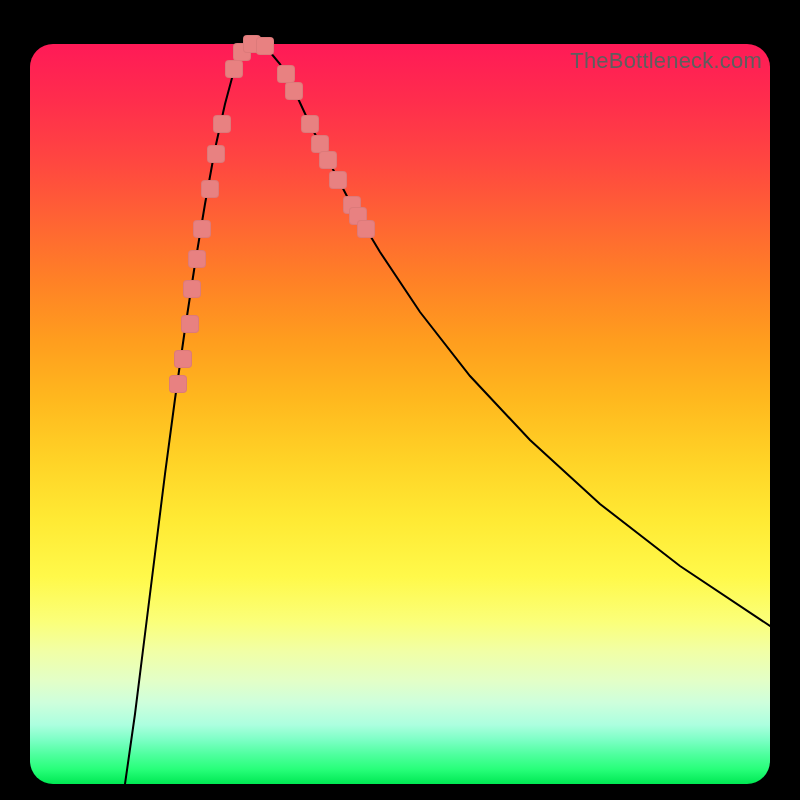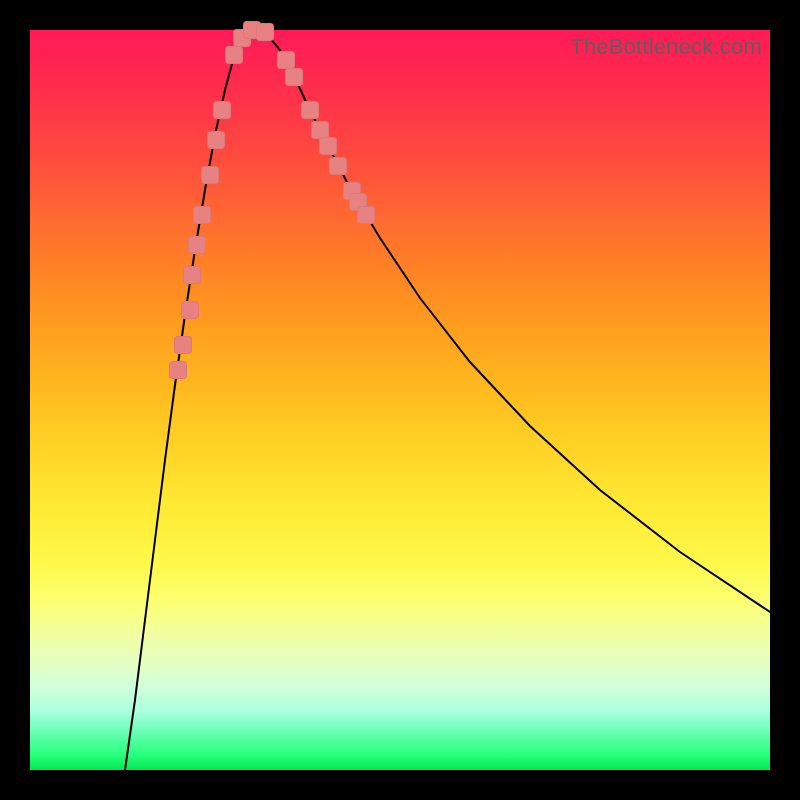--- a/index.html
+++ b/index.html
@@ -12,21 +12,21 @@
   }
   .outer {
     width: 800px;
     height: 800px;
     background: #000;
     position: relative;
   }
   .plot {
     position: absolute;
     left: 30px;
-    top: 30px;
+    top: 44px;
     width: 740px;
     height: 740px;
     background: linear-gradient(
       to bottom,
       #ff1a57 0%,
       #ff2e4c 8%,
       #ff4740 16%,
       #ff6433 24%,
       #ff8126 32%,
       #ff9d1e 40%,
@@ -37,20 +37,21 @@
       #fbff79 78%,
       #f1ffa5 82%,
       #e3ffc7 86%,
       #ceffdc 89%,
       #acffdf 92%,
       #7dffc6 94%,
       #4fff9f 96%,
       #28ff7a 98%,
       #00e853 100%
     );
+    border-radius: 23px;
   }
   .watermark {
     position: absolute;
     top: 4px;
     right: 8px;
     color: #5e5e5e;
     font-size: 22px;
     font-weight: 400;
     letter-spacing: 0.2px;
     user-select: none;

